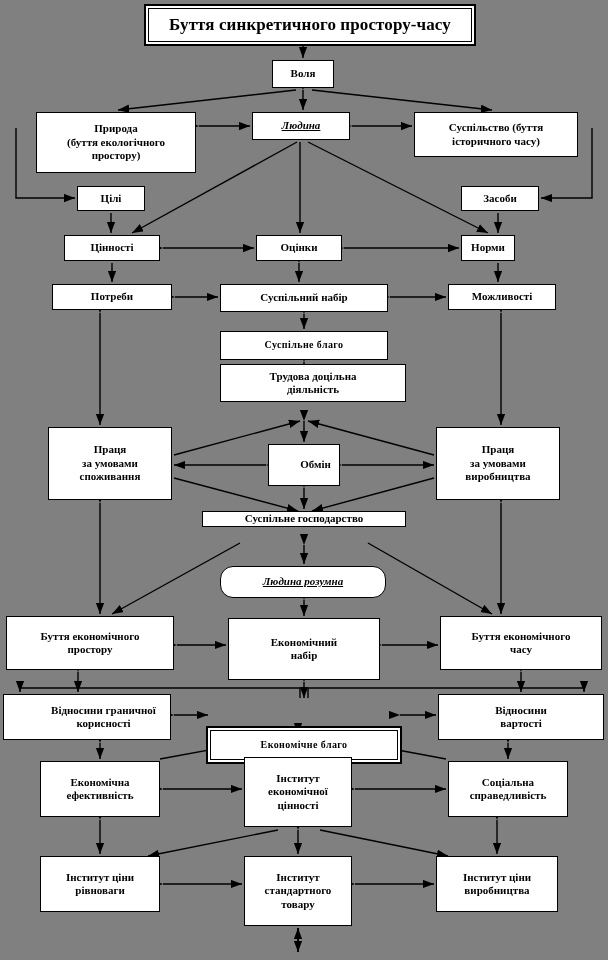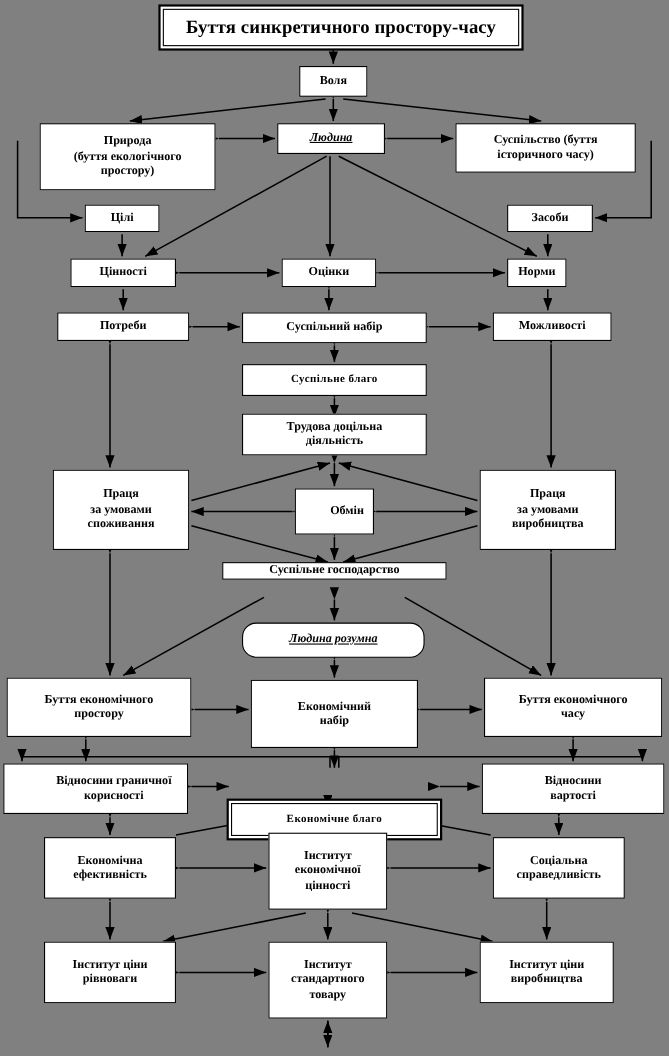--- a/index.html
+++ b/index.html
@@ -219,21 +219,21 @@
       </div>
       <div class="node " style="left: 220px; top: 284px; width: 168px; height: 28px;">
         <span>Суспільний набір</span>
       </div>
       <div class="node " style="left: 448px; top: 284px; width: 108px; height: 26px;">
         <span>Можливості</span>
       </div>
       <div class="node big" style="left: 220px; top: 331px; width: 168px; height: 29px;">
         <span>Суспільне  благо</span>
       </div>
-      <div class="node " style="left: 220px; top: 376px; width: 168px; height: 38px;">
+      <div class="node " style="left: 220px; top: 364px; width: 186px; height: 38px;">
         <span>Трудова доцільна
 діяльність</span>
       </div>
       <div class="node " style="left: 48px; top: 427px; width: 124px; height: 73px;">
         <span>Праця
 за умовами
 споживання</span>
       </div>
       <div class="node " style="left: 268px; top: 444px; width: 72px; height: 42px; padding-left: 25px;">
         <span>Обмін</span>

